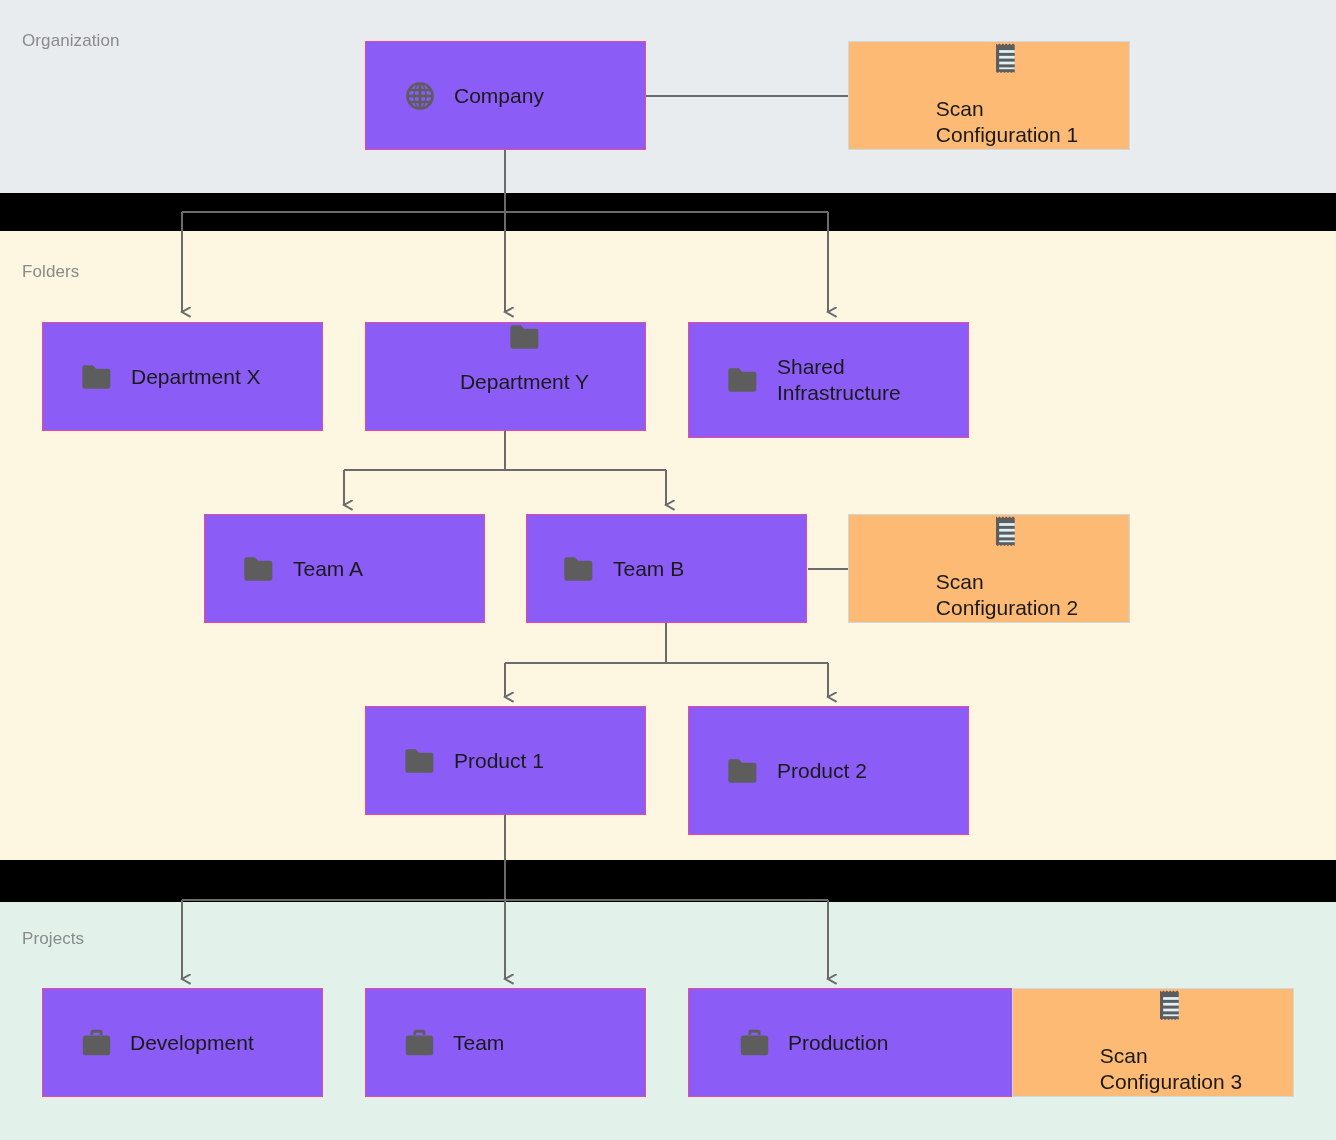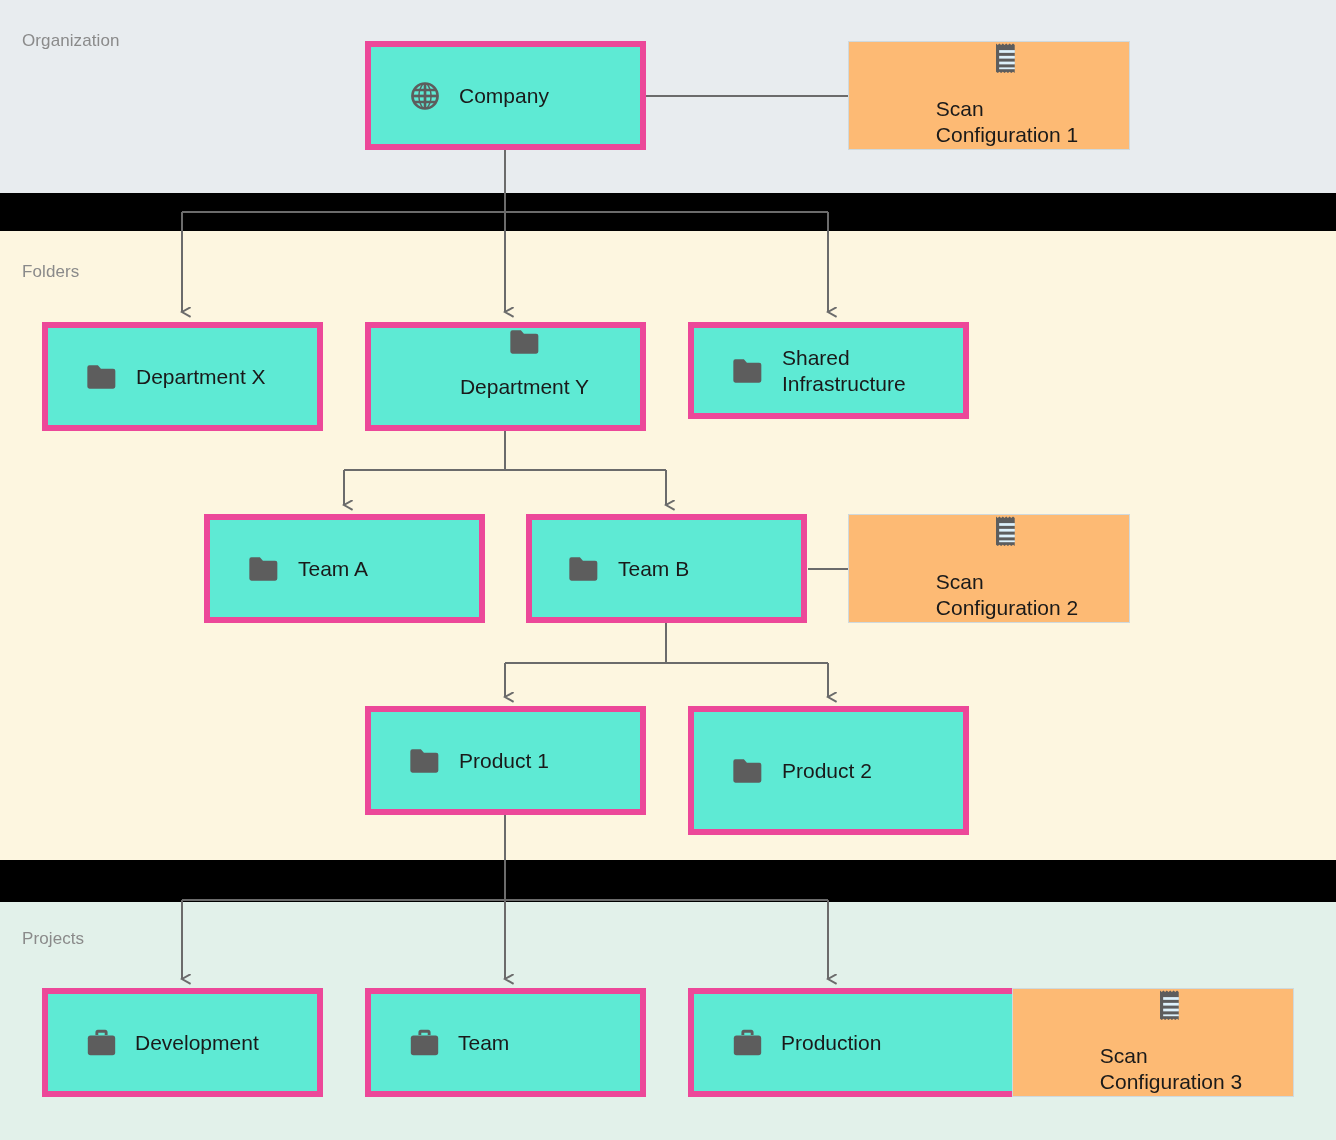--- a/index.html
+++ b/index.html
@@ -9,21 +9,21 @@
   .band{position:absolute;left:0;width:1336px;}
   .band-org{top:0;height:193px;background:#e8ecef;}
   .band-folders{top:231px;height:629px;background:#fdf6e0;}
   .band-projects{top:902px;height:238px;background:#e2f1ea;}
 
   .band-label{position:absolute;font-size:17px;color:#8a8a8a;letter-spacing:.1px;white-space:nowrap;}
 
   svg#wires{position:absolute;left:0;top:0;width:1336px;height:1140px;pointer-events:none;}
 
   .node{position:absolute;box-sizing:border-box;display:flex;align-items:center;
-        background:#5eead4;border:6px solid #ec4899;}
+        background:#8b5cf6;border:1px solid #ec4899;}
   .node.scan{background:#fdba74;border:1px solid #cfd9dd;flex-direction:column;}
   .node .ic{flex:0 0 auto;display:flex;align-items:center;justify-content:center;}
   .node .lbl{font-size:21px;line-height:26px;color:#1a1a1a;white-space:pre-line;}
 
   .sh{fill:#5d5d5d;}
 </style>
 </head>
 <body>
 
 <div id="stage">
@@ -123,21 +123,21 @@
     <span class="ic">
       <svg width="32" height="28" viewBox="0 0 24 21">
           <g class="sh">
         <path d="M1 3.3a1.6 1.6 0 0 1 1.6-1.6h6.3l2.3 2.6h9.2A1.6 1.6 0 0 1 22 5.9v11.8a1.6 1.6 0 0 1-1.6 1.6H2.6A1.6 1.6 0 0 1 1 17.7z"></path>
       </g>
         </svg>
     </span>
     <span class="lbl">Department Y</span>
   </div>
 
-  <div class="node" style="left:688px;top:322px;width:281px;height:97px;padding-left:38px;gap:18px;">
+  <div class="node" style="left:688px;top:322px;width:281px;height:116px;padding-left:38px;gap:18px;">
     <span class="ic">
       <svg width="32" height="28" viewBox="0 0 24 21">
           <g class="sh">
         <path d="M1 3.3a1.6 1.6 0 0 1 1.6-1.6h6.3l2.3 2.6h9.2A1.6 1.6 0 0 1 22 5.9v11.8a1.6 1.6 0 0 1-1.6 1.6H2.6A1.6 1.6 0 0 1 1 17.7z"></path>
       </g>
         </svg>
     </span>
     <span class="lbl">Shared
 Infrastructure</span>
   </div>
@@ -221,21 +221,21 @@
       <svg width="31" height="29" viewBox="0 0 24 22">
           <g class="sh">
         <path d="M9.1 1.2h5.8c1 0 1.8.8 1.8 1.8v2.1h-2.2V3.4H9.5v1.7H7.3V3c0-1 .8-1.8 1.8-1.8z"></path>
         <rect x="1.4" y="5.6" width="21.2" height="15.2" rx="2.1"></rect>
       </g>
         </svg>
     </span>
     <span class="lbl">Team</span>
   </div>
 
-  <div class="node" style="left:688px;top:988px;width:334px;height:109px;padding-left:38px;gap:18px;">
+  <div class="node" style="left:688px;top:988px;width:334px;height:109px;padding-left:50px;gap:18px;">
     <span class="ic">
       <svg width="31" height="29" viewBox="0 0 24 22">
           <g class="sh">
         <path d="M9.1 1.2h5.8c1 0 1.8.8 1.8 1.8v2.1h-2.2V3.4H9.5v1.7H7.3V3c0-1 .8-1.8 1.8-1.8z"></path>
         <rect x="1.4" y="5.6" width="21.2" height="15.2" rx="2.1"></rect>
       </g>
         </svg>
     </span>
     <span class="lbl">Production</span>
   </div>

